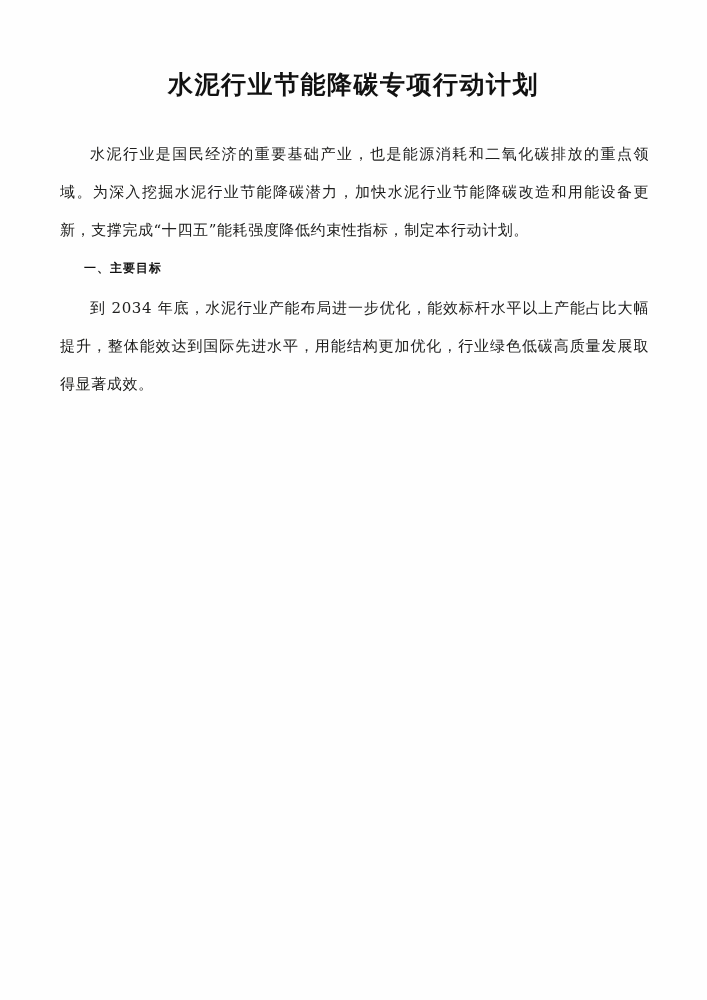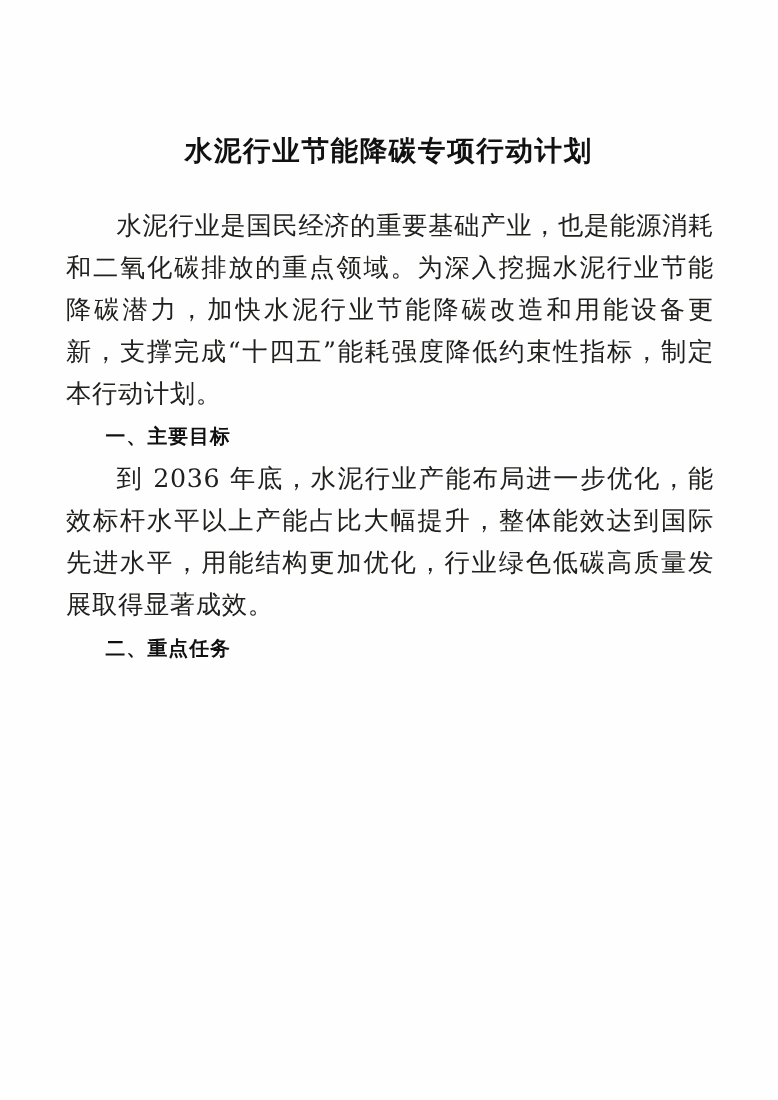--- a/index.html
+++ b/index.html
@@ -17,59 +17,58 @@
   .page {
     position: relative;
     width: 707px;
     height: 1000px;
     box-sizing: border-box;
     padding: 0;
     background: #fefefe;
   }
   .doc-title {
     margin: 0;
-    padding-top: 120px;
+    padding-top: 68px;
     text-align: center;
     font-size: 25px;
     font-weight: bold;
     letter-spacing: 1.5px;
     color: #111111;
     font-family: "DejaVu Serif", "Liberation Serif", serif;
   }
   .body-block {
     margin-top: 34px;
     padding-left: 60px;
     padding-right: 58px;
   }
   p.para {
     margin: 0 0 1px 0;
-    font-size: 23px;
+    font-size: 15px;
     line-height: 38px;
     text-align: justify;
     text-justify: inter-ideograph;
     text-indent: 2em;
     letter-spacing: 0.6px;
     color: #20201f;
     font-family: "DejaVu Serif", "Liberation Serif", serif;
   }
   p.heading {
     margin: 0 0 1px 0;
-    font-size: 18px;
+    font-size: 12px;
     line-height: 38px;
     text-indent: 2em;
     font-weight: bold;
     letter-spacing: 1px;
     color: #101010;
-    font-family: Liberation Sans, sans-serif;
+    font-family: Liberation Mono, monospace;
   }
 </style>
 </head>
 <body>
 
 <div class="page">
   <h1 class="doc-title">水泥行业节能降碳专项行动计划</h1>
   <div class="body-block">
     <p class="para">水泥行业是国民经济的重要基础产业，也是能源消耗和二氧化碳排放的重点领域。为深入挖掘水泥行业节能降碳潜力，加快水泥行业节能降碳改造和用能设备更新，支撑完成“十四五”能耗强度降低约束性指标，制定本行动计划。</p>
     <p class="heading">一、主要目标</p>
-    <p class="para">到 2036 年底，水泥行业产能布局进一步优化，能效标杆水平以上产能占比大幅提升，整体能效达到国际先进水平，用能结构更加优化，行业绿色低碳高质量发展取得显著成效。</p>
-    <p class="heading">二、重点任务</p>
+    <p class="para">到 2034 年底，水泥行业产能布局进一步优化，能效标杆水平以上产能占比大幅提升，整体能效达到国际先进水平，用能结构更加优化，行业绿色低碳高质量发展取得显著成效。</p>
   </div>
 </div>
 
 </body></html>

